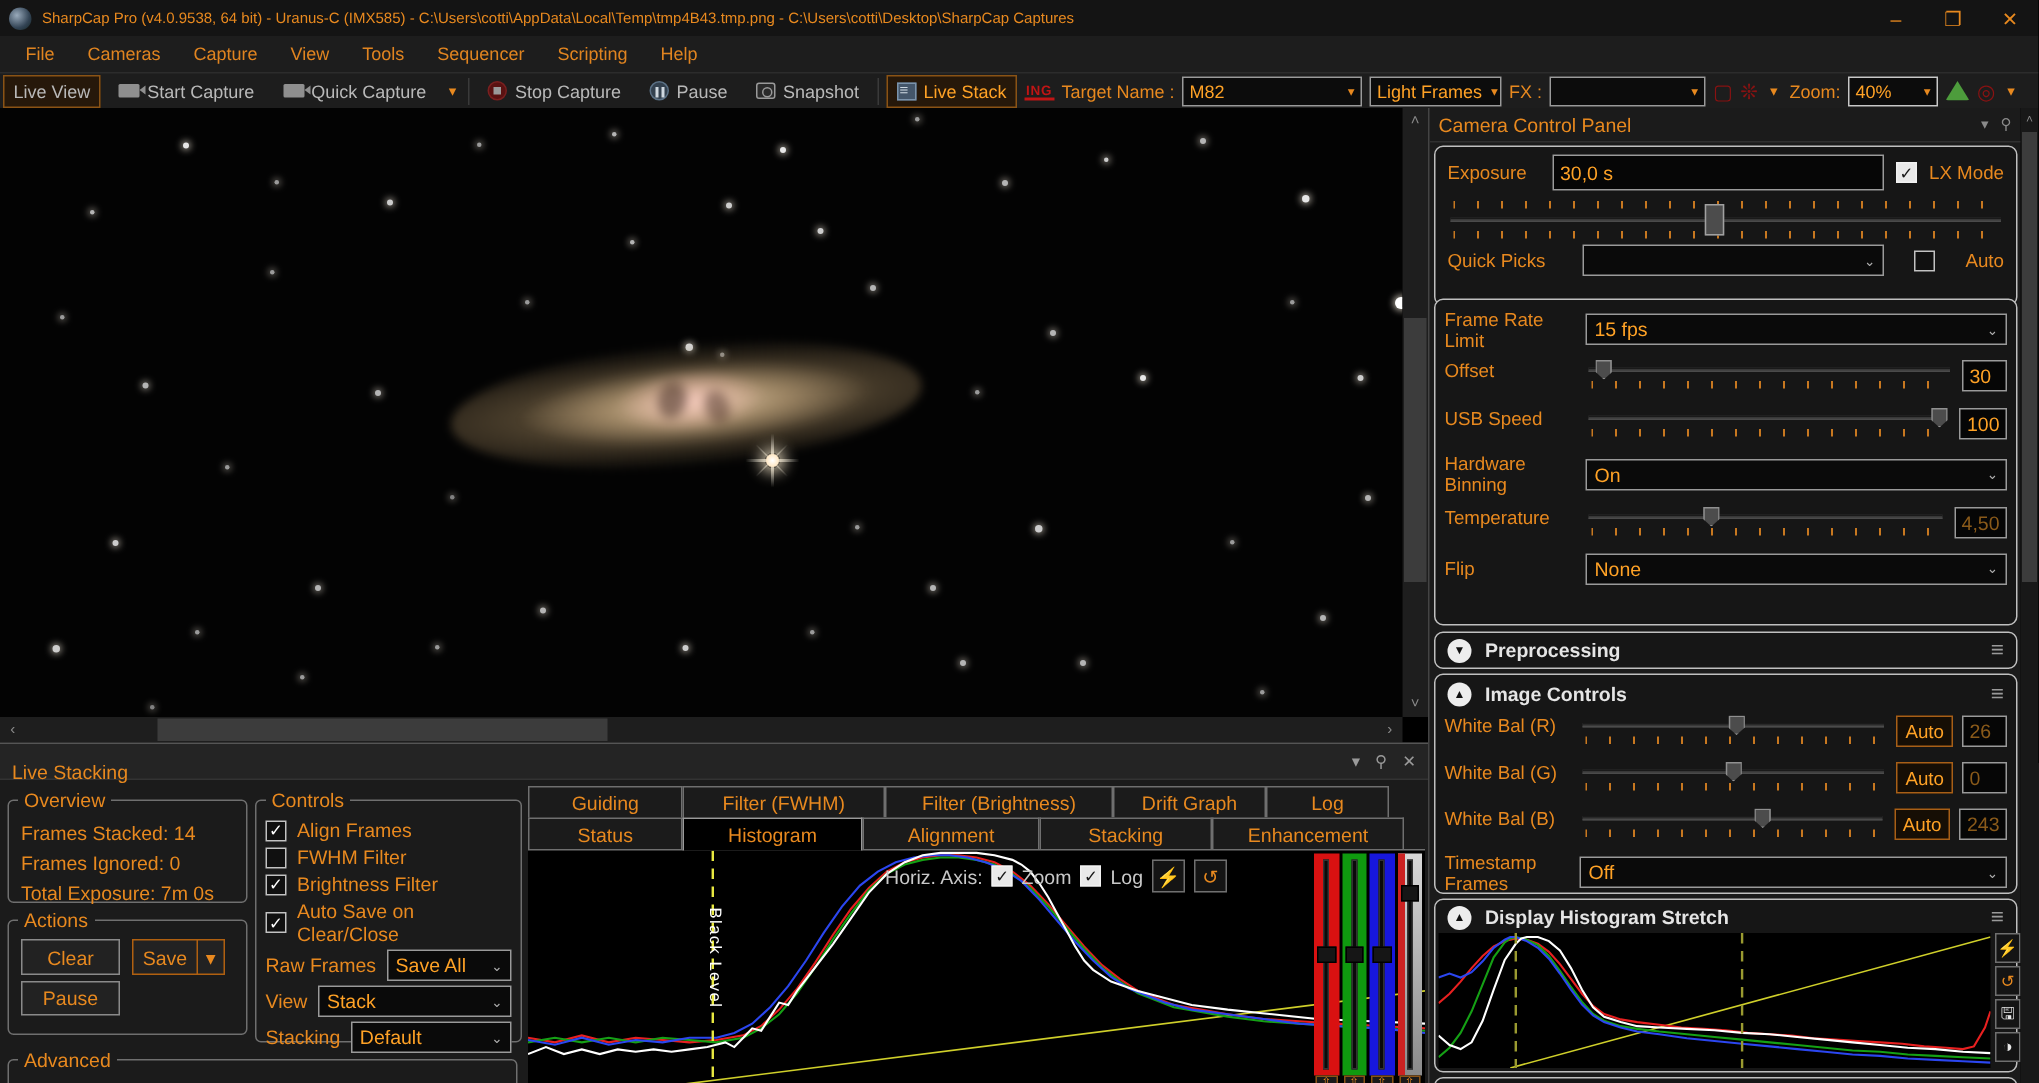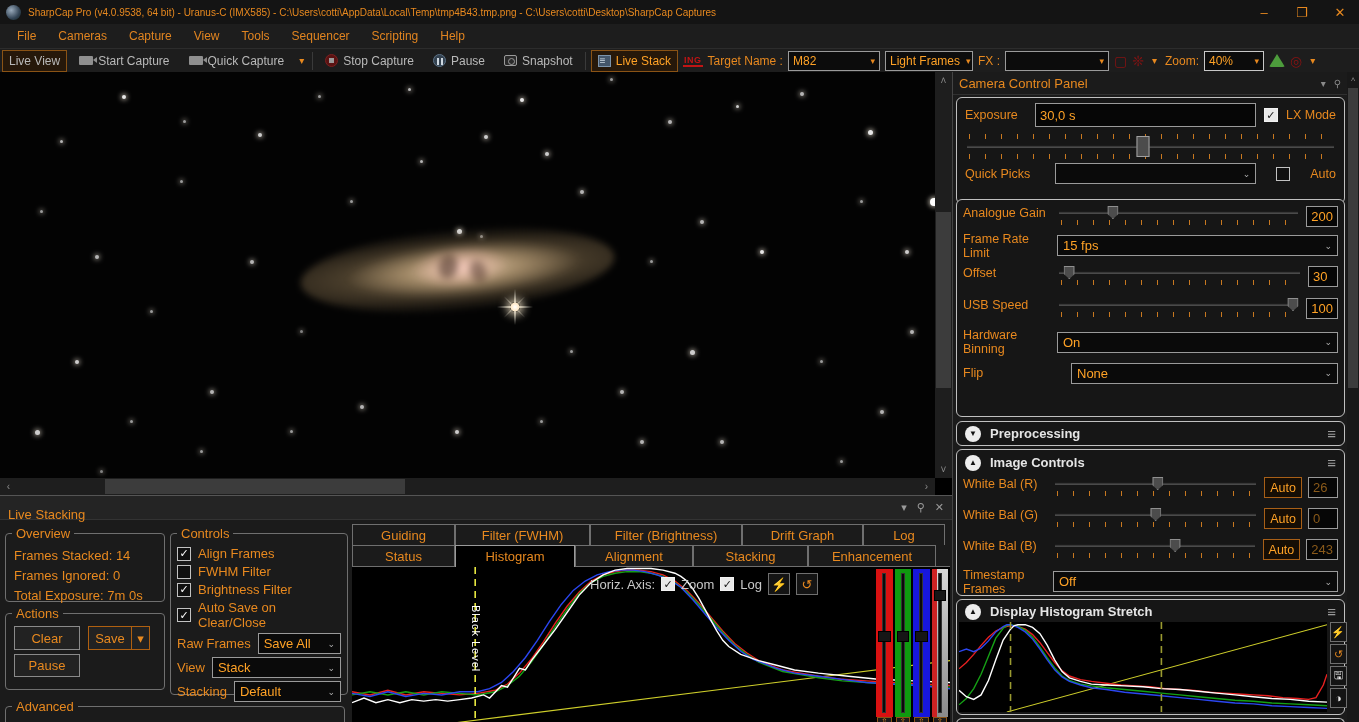--- a/index.html
+++ b/index.html
@@ -179,21 +179,21 @@
       <span class="snap-icon"></span>
       <span>Snapshot</span>
     </span>
   <span class="tb-sep"></span>
   <span class="tb-btn sel">
       <span class="stack-icon"></span>
       <span class="orgb">Live Stack</span>
     </span>
   <span class="inc-icon">ING</span>
   <span class="org">Target Name :</span>
-  <span class="tb-dd" style="width:92px">
+  <span class="tb-dd" style="width:120px">
       <span>M82</span>
       <span class="dd-arrow">▾</span>
     </span>
   <span class="tb-dd" style="width:88px">
       <span>Light Frames</span>
       <span class="dd-arrow">▾</span>
     </span>
   <span class="org">FX :</span>
   <span class="tb-dd" style="width:104px">
       <span></span>
@@ -368,21 +368,21 @@
           <span>Default</span>
           <span class="dd-c">⌄</span>
         </span>
       </div>
   </fieldset>
 
   <div id="tabs-r1" style="left:352px;top:28px">
     <span class="tab" style="width:103px">Guiding</span>
     <span class="tab" style="width:135px">Filter (FWHM)</span>
     <span class="tab" style="width:152px">Filter (Brightness)</span>
-    <span class="tab" style="width:121px">Drift Graph</span>
+    <span class="tab" style="width:102px">Drift Graph</span>
     <span class="tab" style="width:82px">Log</span>
   </div>
   <div id="tabs-r2" style="left:352px;top:49px">
     <span class="tab" style="width:103px">Status</span>
     <span class="tab active" style="width:120px">Histogram</span>
     <span class="tab" style="width:118px">Alignment</span>
     <span class="tab" style="width:115px">Stacking</span>
     <span class="tab" style="width:128px">Enhancement</span>
   </div>
 
@@ -465,31 +465,20 @@
           <span class="dd-c">⌄</span>
         </span>
       <span class="cb">
           <span class="tick">✓</span>
         </span>
       <span class="lbl orgb">Auto</span>
     </div>
   </div>
 
   <div class="sect" style="top:127px;height:218px;padding:4px 6px">
-    <div class="rowf" style="gap:6px;height:26px;align-items:flex-start;padding-top:2px">
-      <span class="lbl" style="width:88px">Analogue Gain</span>
-      <span style="flex:1">
-          <span class="sl" style="display:block">
-            <span class="track"></span>
-            <span class="thumb" style="left: 23%;"></span>
-          </span>
-          <span class="ticks" style="display:block"></span>
-        </span>
-      <span class="val">200</span>
-    </div>
     <div class="rowf" style="gap:6px;height:31px">
       <span class="lbl" style="width:88px">Frame Rate Limit</span>
       <span class="dd" style="flex:1">
           <span>15 fps</span>
           <span class="dd-c">⌄</span>
         </span>
     </div>
     <div class="rowf" style="gap:6px;height:32px;align-items:flex-start;padding-top:5px">
       <span class="lbl" style="width:88px">Offset</span>
       <span style="flex:1">
@@ -512,21 +501,32 @@
         </span>
       <span class="val">100</span>
     </div>
     <div class="rowf" style="gap:6px;height:34px">
       <span class="lbl" style="width:88px">Hardware Binning</span>
       <span class="dd" style="flex:1">
           <span>On</span>
           <span class="dd-c">⌄</span>
         </span>
     </div>
-    <div class="rowf" style="gap:20px;height:28px">
+    <div class="rowf" style="gap:6px;height:32px;align-items:flex-start;padding-top:5px">
+      <span class="lbl" style="width:88px">Temperature</span>
+      <span style="flex:1">
+          <span class="sl" style="display:block">
+            <span class="track"></span>
+            <span class="thumb" style="left: 35%;"></span>
+          </span>
+          <span class="ticks" style="display:block"></span>
+        </span>
+      <span class="val dim">4,50</span>
+    </div>
+    <div class="rowf" style="gap:6px;height:28px">
       <span class="lbl" style="width:88px">Flip</span>
       <span class="dd" style="flex:1">
           <span>None</span>
           <span class="dd-c">⌄</span>
         </span>
     </div>
   </div>
 
   <div class="sec-hdr" style="top:349px">
     <span class="circle-btn">▼</span>

